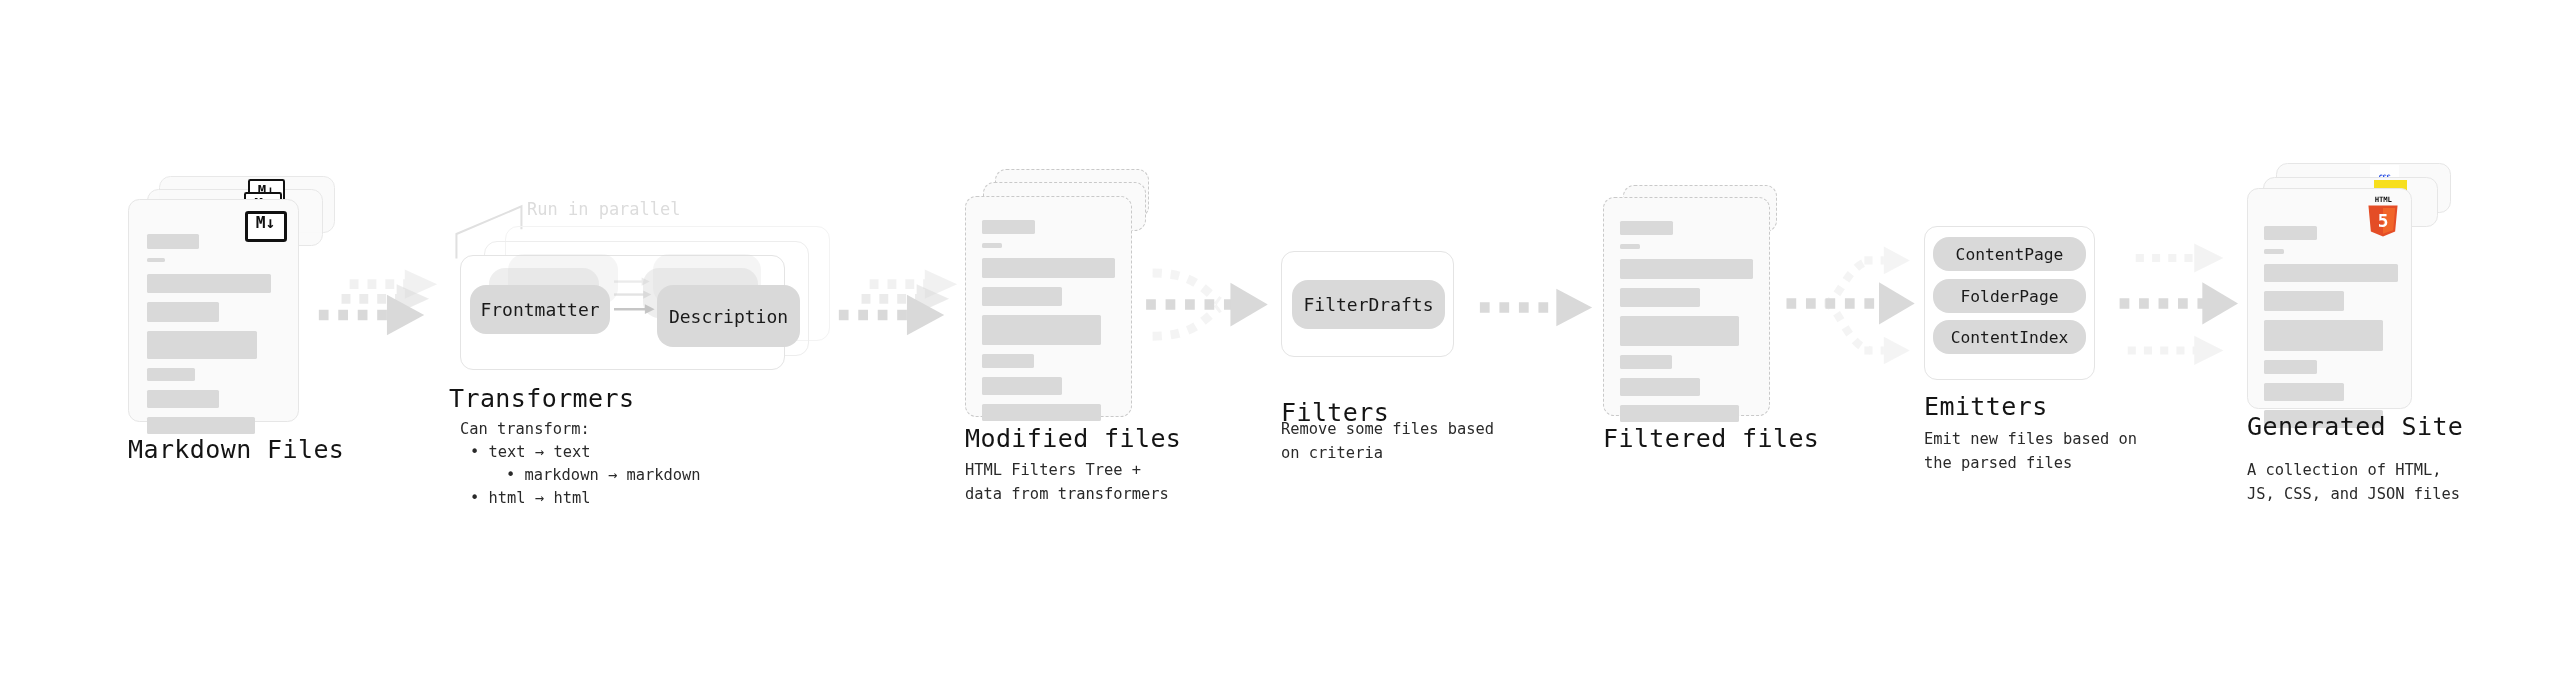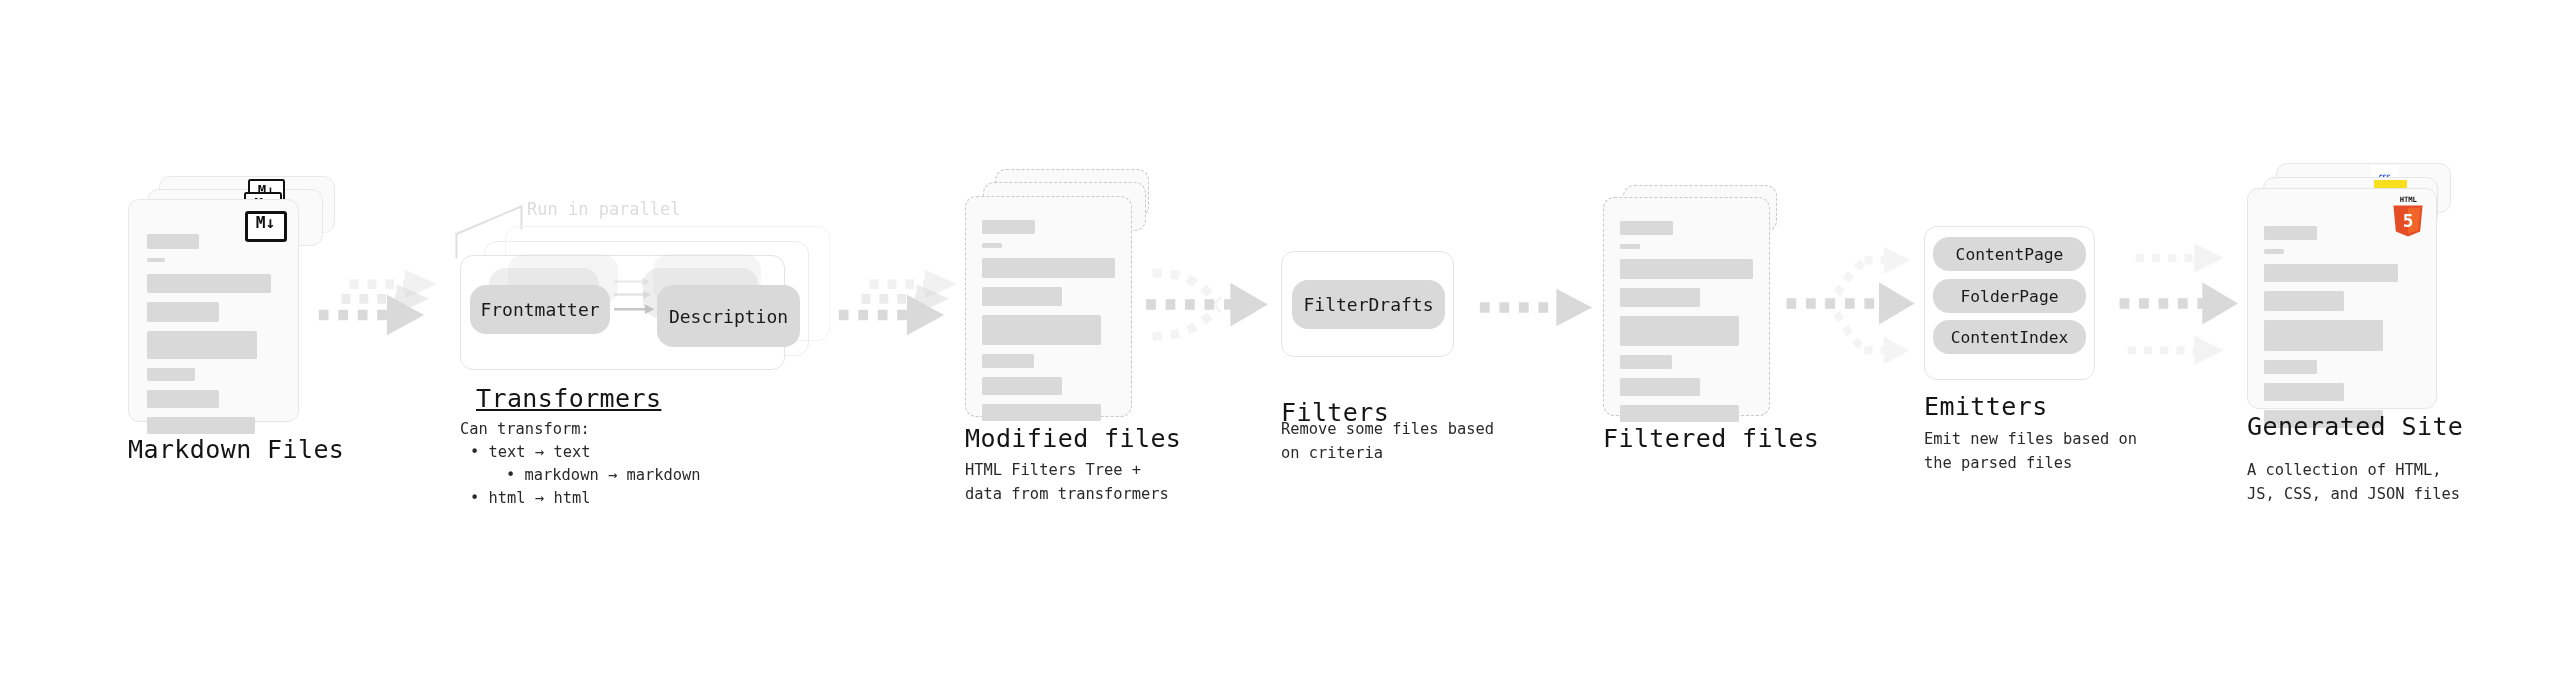--- a/index.html
+++ b/index.html
@@ -156,21 +156,21 @@
     </svg>
   </div>
 
   <div class="chip" style="left:470px;top:285px;width:140px;height:49px;">
     <span>Frontmatter</span>
   </div>
   <div class="chip" style="left:657px;top:285px;width:143px;height:62px;">
     <span>Description</span>
   </div>
 
-  <div class="title" style="left:476px;top:384px;text-decoration:underline;">Transformers</div>
+  <div class="title" style="left:449px;top:384px;">Transformers</div>
   <div class="sub" style="left:460px;top:418px;">Can transform:</div>
   <div class="sub" style="left:470px;top:441px;">• text → text</div>
   <div class="sub" style="left:470px;top:464px;margin-left:36px;">• markdown → markdown</div>
   <div class="sub" style="left:470px;top:487px;">• html → html</div>
 </div>
 
 <div class="abs" style="left:829px;top:268px;">
   <svg width="138" height="77" viewBox="0 0 170 95">
     <g opacity="0.35">
       <line x1="50" y1="20" x2="122" y2="20" stroke="#d9d9d9" stroke-width="12" stroke-dasharray="11 11"></line>
@@ -315,21 +315,21 @@
 
   <div class="doc" style="left:2276px;top:163px;width:175px;height:50px;"></div>
   <div class="abs" style="left:2370px;top:165px;width:29px;height:18px;background:#fff;display:flex;flex-direction:column;align-items:center;justify-content:flex-end;">
     <div style="font:700 7.3px/8.1px 'DejaVu Sans Mono',monospace;color:#264de4;letter-spacing:-0.4px;margin-top:16px;">CSS</div>
     <div style="width:24.4px;height:4.1px;background:#264de4;margin-top:0.8px;"></div>
   </div>
 
   <div class="doc" style="left:2263px;top:177px;width:175px;height:50px;"></div>
   <div class="abs" style="left:2374px;top:180px;width:32.5px;height:19.5px;background:#f7df1e;"></div>
 
-  <div class="doc" style="left:2247px;top:188px;width:190px;height:221px;">
+  <div class="doc" style="left:2247px;top:188px;width:165px;height:221px;">
     <div class="lines" style="left:16.3px;top:37px;">
       <div class="bar" style="width:53px;height:14px;"></div>
       <div class="bar" style="width:19.5px;height:4.9px;margin-bottom:10.6px;"></div>
       <div class="bar" style="width:134px;height:18px;"></div>
       <div class="bar" style="width:80px;height:19.5px;"></div>
       <div class="bar" style="width:119px;height:31px;"></div>
       <div class="bar" style="width:53px;height:14px;"></div>
       <div class="bar" style="width:80px;height:18px;"></div>
       <div class="bar" style="width:119px;height:18px;"></div>
     </div>

